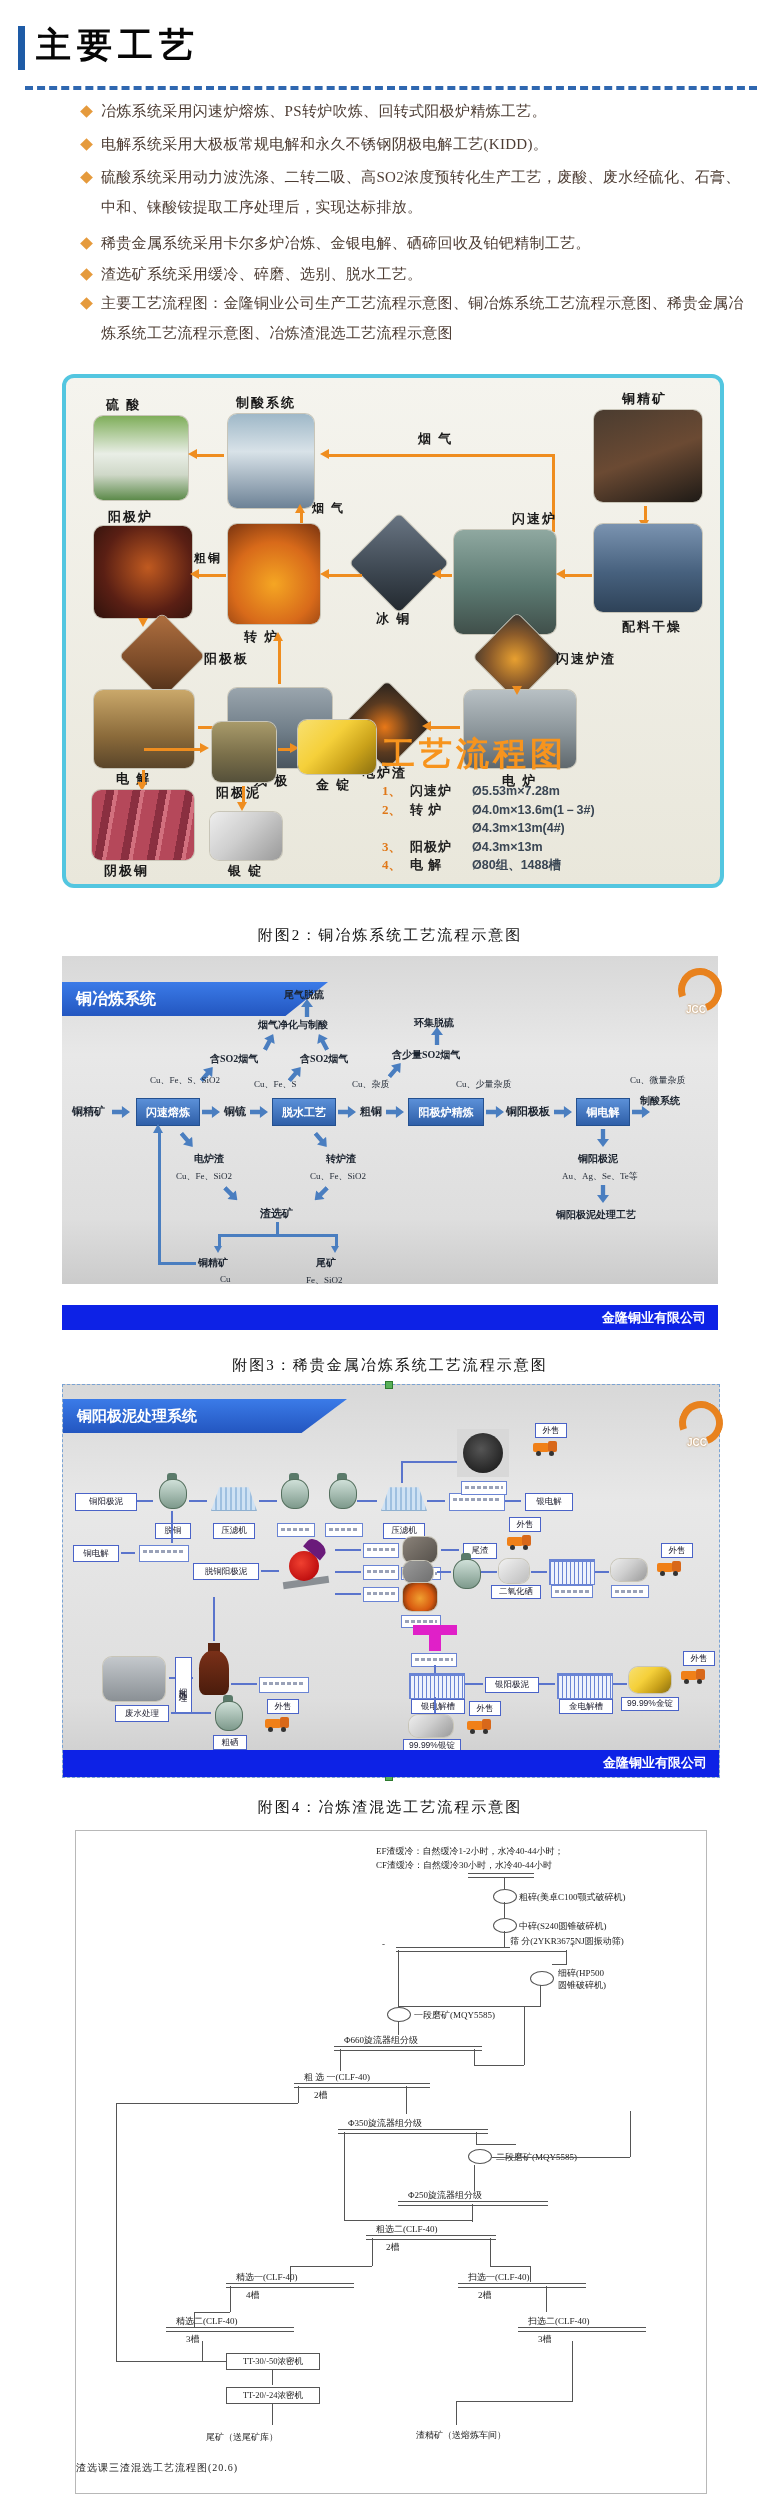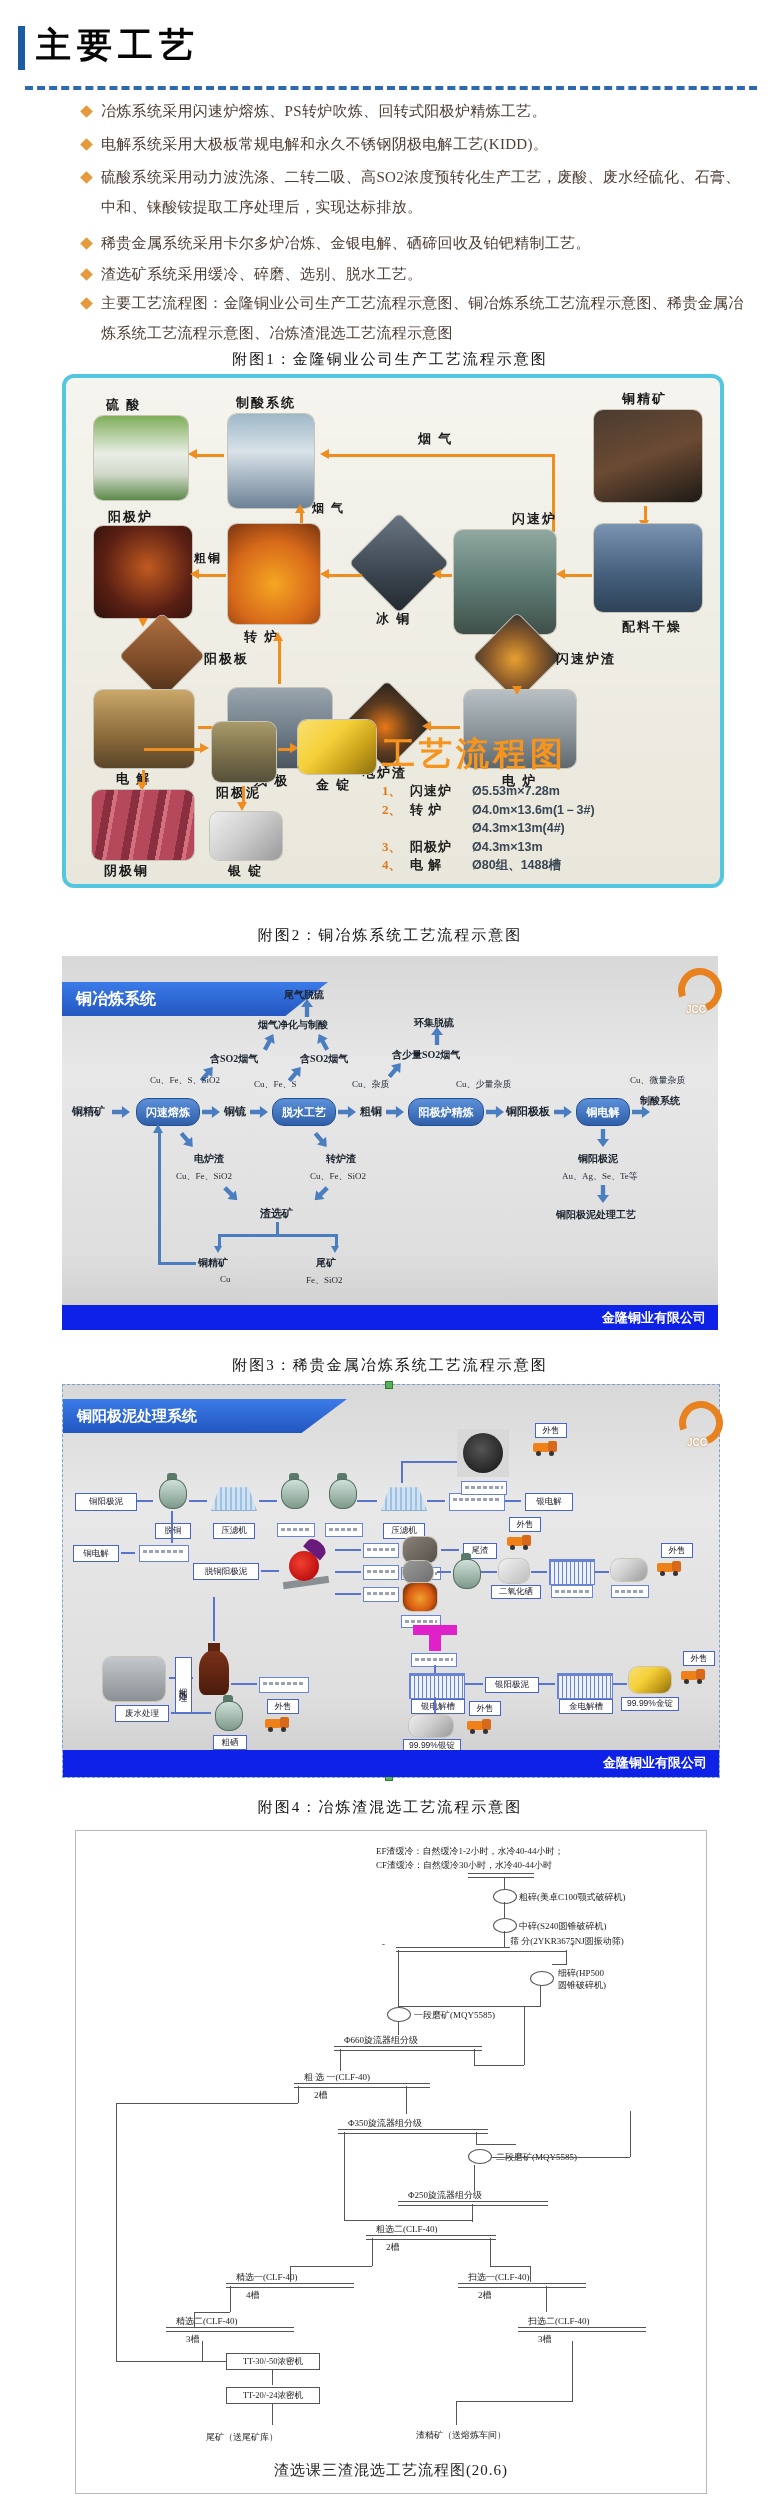--- a/index.html
+++ b/index.html
@@ -45,28 +45,28 @@
   .tr{border-top:5px solid transparent;border-bottom:5px solid transparent;border-left:9px solid #ef8d1f}
   .tu{border-left:5px solid transparent;border-right:5px solid transparent;border-bottom:9px solid #ef8d1f}
   .td{border-left:5px solid transparent;border-right:5px solid transparent;border-top:9px solid #ef8d1f}
   .bigt{font-size:33px;font-weight:bold;color:#f7941d;letter-spacing:4px;white-space:nowrap}
   .sprow{display:flex;gap:6px;font-size:13px;line-height:18.5px;white-space:nowrap}
   .spn{color:#e07818;font-weight:bold;min-width:22px}
   .spname{font-weight:bold;color:#222;min-width:56px;letter-spacing:1px}
   .spdim{color:#3a4654;font-weight:bold;font-family:"Liberation Sans",sans-serif;font-size:12.5px}
   
   .gfig{background:linear-gradient(180deg,#d8d8d8,#e8e8e8 30%,#dedede 80%,#cbcbcb)}
-  .f2{left:62px;top:956px;width:656px;height:374px}
+  .f2{left:62px;top:956px;width:656px;height:328px}
   .banner{clip-path:polygon(0 0,100% 0,84% 100%,0 100%);background:linear-gradient(180deg,#3b7be8,#2356c0);
           color:#fff;font-weight:bold;font-family:"Liberation Sans",sans-serif;display:flex;align-items:center;padding-left:14px}
   .jccring{width:30px;height:30px;border:7px solid #e8821e;border-radius:50%;border-bottom-color:transparent;transform:rotate(25deg)}
   .jcctxt{font-size:10px;font-weight:bold;color:#fff;text-shadow:0 0 2px #b86a10;font-family:"Liberation Sans",sans-serif}
   .l10{font-size:10px;font-weight:bold;color:#1c2430;white-space:nowrap}
   .l9{font-size:9px;color:#242c38;white-space:nowrap}
-  .f2box{background:linear-gradient(180deg,#5b90d8,#2f5fa8);border:1px solid #24508f;border-radius:12px;color:#fff;
+  .f2box{background:linear-gradient(180deg,#5b90d8,#2f5fa8);border:1px solid #24508f;border-radius:0;color:#fff;
          font-size:11px;font-weight:bold;display:flex;align-items:center;justify-content:center;white-space:nowrap}
   .ba{width:18px;height:12px;background:#4a7ec0;clip-path:polygon(0 32%,55% 32%,55% 0,100% 50%,55% 100%,55% 68%,0 68%)}
   .bh{height:3px;background:#4a7ec0}
   .bv{width:3px;background:#4a7ec0}
   .btu{width:0;height:0;border-left:5px solid transparent;border-right:5px solid transparent;border-bottom:9px solid #4a7ec0}
   .btd{width:0;height:0;border-left:4px solid transparent;border-right:4px solid transparent;border-top:7px solid #4a7ec0}
   .footbar{background:#0d22e6;color:#fff;font-size:13px;font-weight:bold;text-align:right;
            font-family:"Liberation Sans",sans-serif;padding:4px 12px 0 0;box-sizing:border-box}
   
   .f3{left:62px;top:1384px;width:656px;height:392px;border:1px dashed #7aa3d4}
@@ -127,21 +127,20 @@
     </div>
   <div class="A brow" style="left:82px;top:259px;width:664px">
     <span class="bdia"></span>
     <span class="btxt">渣选矿系统采用缓冷、碎磨、选别、脱水工艺。</span>
     </div>
   <div class="A brow" style="left:82px;top:288px;width:664px">
     <span class="bdia"></span>
     <span class="btxt">主要工艺流程图：金隆铜业公司生产工艺流程示意图、铜冶炼系统工艺流程示意图、稀贵金属冶炼系统工艺流程示意图、冶炼渣混选工艺流程示意图</span>
     </div>
 
-  <div class="A cap" style="top:350px">附图1：金隆铜业公司生产工艺流程示意图</div>
 
   <div class="A f1">
 
     <div class="A L" style="left:40px;top:18px">硫 酸</div>
     <div class="A ph p-tanks" style="left:28px;top:38px;width:94px;height:84px"></div>
     <div class="A L" style="left:170px;top:16px">制酸系统</div>
     <div class="A ph p-acid" style="left:162px;top:36px;width:86px;height:94px"></div>
     <div class="A L" style="left:352px;top:52px">烟 气</div>
     <div class="A L" style="left:556px;top:12px">铜精矿</div>
     <div class="A ph p-ore" style="left:528px;top:32px;width:108px;height:92px"></div>
@@ -598,16 +597,16 @@
     <div class="A gv" style="left:126px;top:510px;height:20px"></div>
     <div class="A rbox" style="left:150px;top:522px;width:92px;height:15px">TT-30/-50浓密机</div>
     <div class="A gv" style="left:196px;top:538px;height:16px"></div>
     <div class="A rbox" style="left:150px;top:556px;width:92px;height:15px">TT-20/-24浓密机</div>
     <div class="A gv" style="left:196px;top:572px;height:22px"></div>
     <div class="A t9" style="left:130px;top:600px">尾矿（送尾矿库）</div>
     <div class="A gv" style="left:496px;top:510px;height:60px"></div>
     <div class="A gh" style="left:380px;top:570px;width:117px"></div>
     <div class="A gv" style="left:380px;top:570px;height:24px"></div>
     <div class="A t9" style="left:340px;top:598px">渣精矿（送熔炼车间）</div>
-    <div class="A t9" style="left:0;top:630px;width:630px;text-align:center;font-size:15px;letter-spacing:1px">渣选课三渣混选工艺流程图(20.6)</div>
+    <div class="A t9" style="left:0;top:630px;width:630px;font-size:10px;letter-spacing:1px">渣选课三渣混选工艺流程图(20.6)</div>
   </div>
 
 </div>
 
 </body></html>

